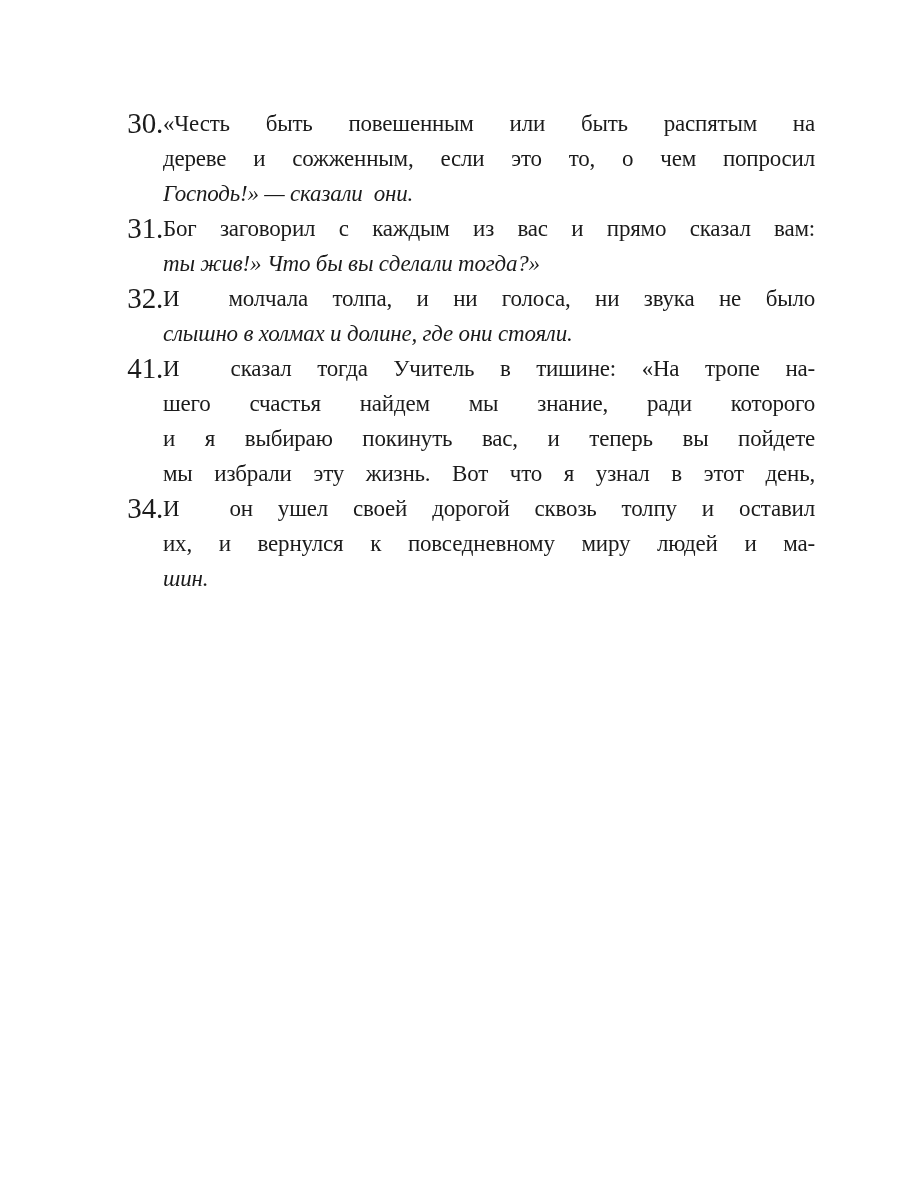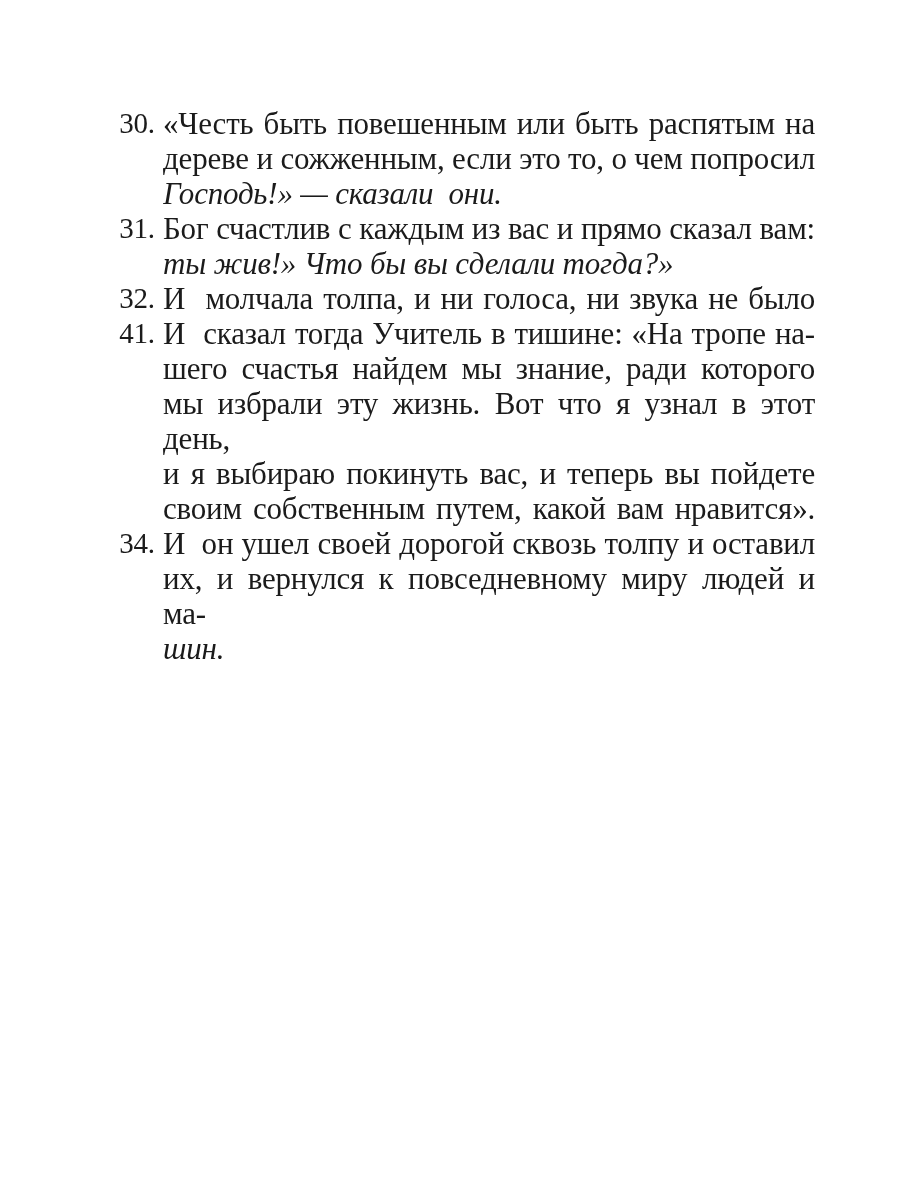--- a/index.html
+++ b/index.html
@@ -21,28 +21,28 @@
   .verse {
     display: flex;
     align-items: flex-start;
   }
   .verse-num {
     flex: 0 0 52px;
     width: 52px;
     font-size: 29px;
     line-height: 35px;
     letter-spacing: -0.2px;
-    text-align: center;
+    text-align: right;
   }
   .verse-text {
     width: 652px;
   }
   .verse-line {
     width: 652px;
-    font-size: 31px;
+    font-size: 23px;
     line-height: 35px;
     letter-spacing: -0.2px;
     text-align: justify;
     text-align-last: justify;
     white-space: normal;
     overflow: hidden;
   }
   .verse-line.final {
     text-align-last: left;
     font-style: italic;
@@ -57,38 +57,38 @@
         <div class="verse-num">30.</div>
         <div class="verse-text">
           <div class="verse-line">«Честь быть повешенным или быть распятым на</div>
           <div class="verse-line">дереве и сожженным, если это то, о чем попросил</div>
           <div class="verse-line final">Господь!» — сказали&nbsp; они.</div>
         </div>
       </div>
       <div class="verse">
         <div class="verse-num">31.</div>
         <div class="verse-text">
-          <div class="verse-line">Бог счастлив с каждым из вас и прямо сказал вам:</div>
+          <div class="verse-line">Бог заговорил с каждым из вас и прямо сказал вам:</div>
           <div class="verse-line final">ты жив!» Что бы вы сделали тогда?»</div>
         </div>
       </div>
       <div class="verse">
         <div class="verse-num">32.</div>
         <div class="verse-text">
           <div class="verse-line">И&nbsp; молчала толпа, и ни голоса, ни звука не было</div>
+          <div class="verse-line final">слышно в холмах и долине, где они стояли.</div>
         </div>
       </div>
       <div class="verse">
         <div class="verse-num">41.</div>
         <div class="verse-text">
           <div class="verse-line">И&nbsp; сказал тогда Учитель в тишине: «На тропе на-</div>
           <div class="verse-line">шего счастья найдем мы знание, ради которого</div>
+          <div class="verse-line">и я выбираю покинуть вас, и теперь вы пойдете</div>
           <div class="verse-line">мы избрали эту жизнь. Вот что я узнал в этот день,</div>
-          <div class="verse-line">и я выбираю покинуть вас, и теперь вы пойдете</div>
-          <div class="verse-line">своим собственным путем, какой вам нравится».</div>
         </div>
       </div>
       <div class="verse">
         <div class="verse-num">34.</div>
         <div class="verse-text">
           <div class="verse-line">И&nbsp; он ушел своей дорогой сквозь толпу и оставил</div>
           <div class="verse-line">их, и вернулся к повседневному миру людей и ма-</div>
           <div class="verse-line final">шин.</div>
         </div>
       </div>

